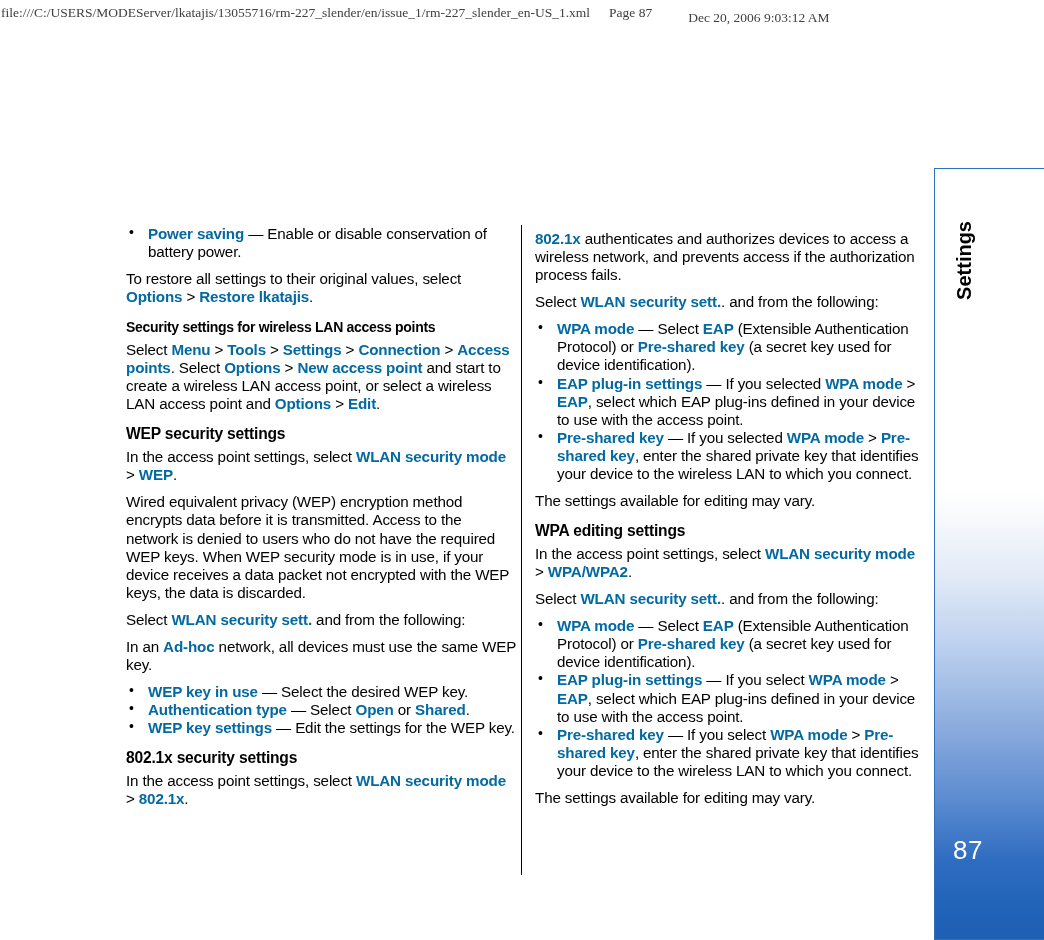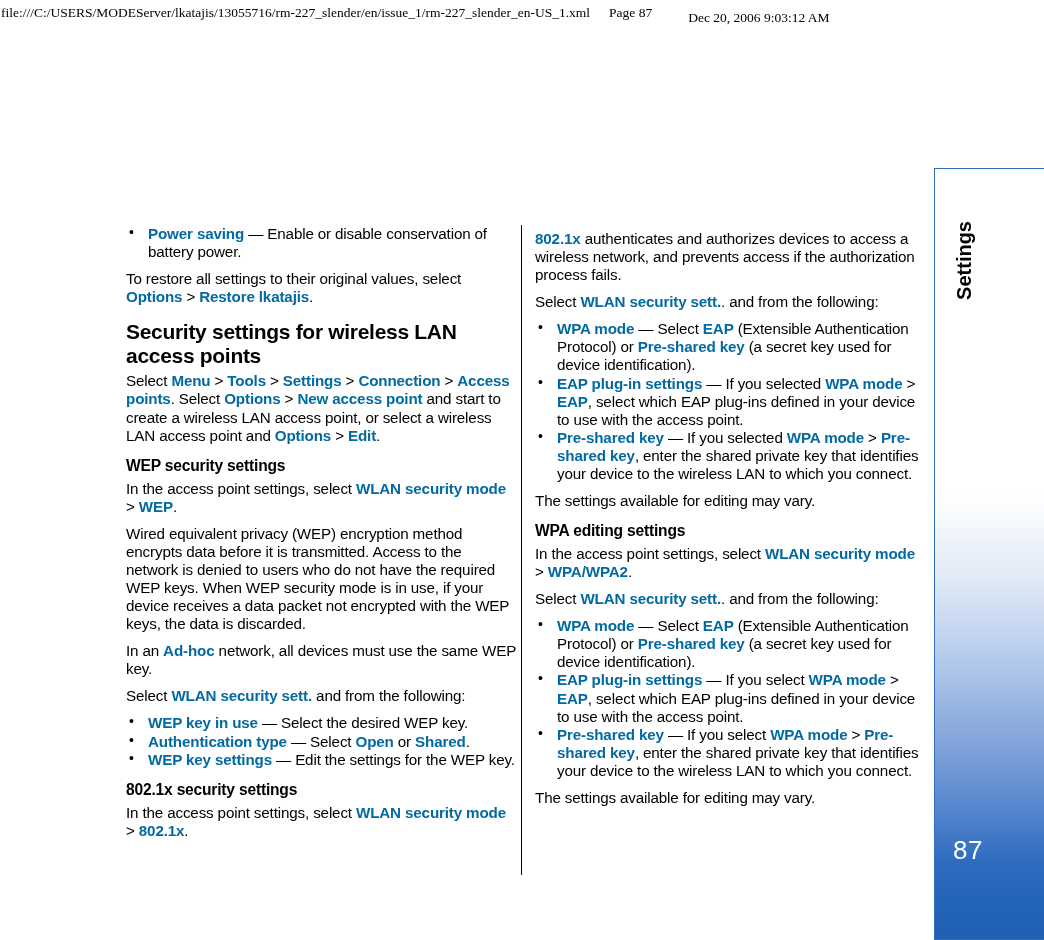--- a/index.html
+++ b/index.html
@@ -19,21 +19,21 @@
   #print-header {
     position: absolute;
     top: 0;
     left: 0;
     width: 1044px;
     height: 26px;
     display: flex;
     align-items: center;
     font-family: "Liberation Serif", serif;
     font-size: 13.5px;
-    color: #000000;
+    color: #404040;
     white-space: nowrap;
   }
   #print-header .hdr-path { margin-left: 1px; }
   #print-header .hdr-page { margin-left: 19px; }
   #print-header .hdr-date { margin-left: 36px; margin-top: 10px; }
 
   
   #page-body {
     position: absolute;
     top: 225px;
@@ -64,21 +64,21 @@
     background: #000000;
   }
 
   
   p.para {
     margin: 5px 0 9px 0;
   }
 
   h2.sec-title {
     margin: 14px 0 4px 0;
-    font-size: 21px;
+    font-size: 14px;
     font-weight: bold;
     line-height: 1.12;
     letter-spacing: -0.3px;
   }
   h3.sub-title {
     margin: 12px 0 4px 0;
     font-size: 15.6px;
     font-weight: bold;
     line-height: 1.15;
     letter-spacing: -0.2px;
@@ -190,25 +190,25 @@
 
     <h3 class="sub-title">WEP security settings</h3>
 
     <p class="para">
       <span>In the access point settings, select </span><span class="lnk">WLAN security mode</span><span class="gt"> &gt; </span><span class="lnk">WEP</span><span>.</span>
     </p>
 
     <p class="para">Wired equivalent privacy (WEP) encryption method encrypts data before it is transmitted. Access to the network is denied to users who do not have the required WEP keys. When WEP security mode is in use, if your device receives a data packet not encrypted with the WEP keys, the data is discarded.</p>
 
     <p class="para">
+      <span>Select </span><span class="lnk">WLAN security sett.</span><span> and from the following:</span>
+    </p>
+
+    <p class="para">
       <span>In an </span><span class="lnk">Ad-hoc</span><span> network, all devices must use the same WEP key.</span>
-    </p>
-
-    <p class="para">
-      <span>Select </span><span class="lnk">WLAN security sett.</span><span> and from the following:</span>
     </p>
 
     <ul class="bullets">
       <li>
         <span class="lnk">WEP key in use</span><span class="dash"> — </span><span>Select the desired WEP key.</span>
       </li>
       <li>
         <span class="lnk">Authentication type</span><span class="dash"> — </span><span>Select </span><span class="lnk">Open</span><span> or </span><span class="lnk">Shared</span><span>.</span>
       </li>
       <li>

